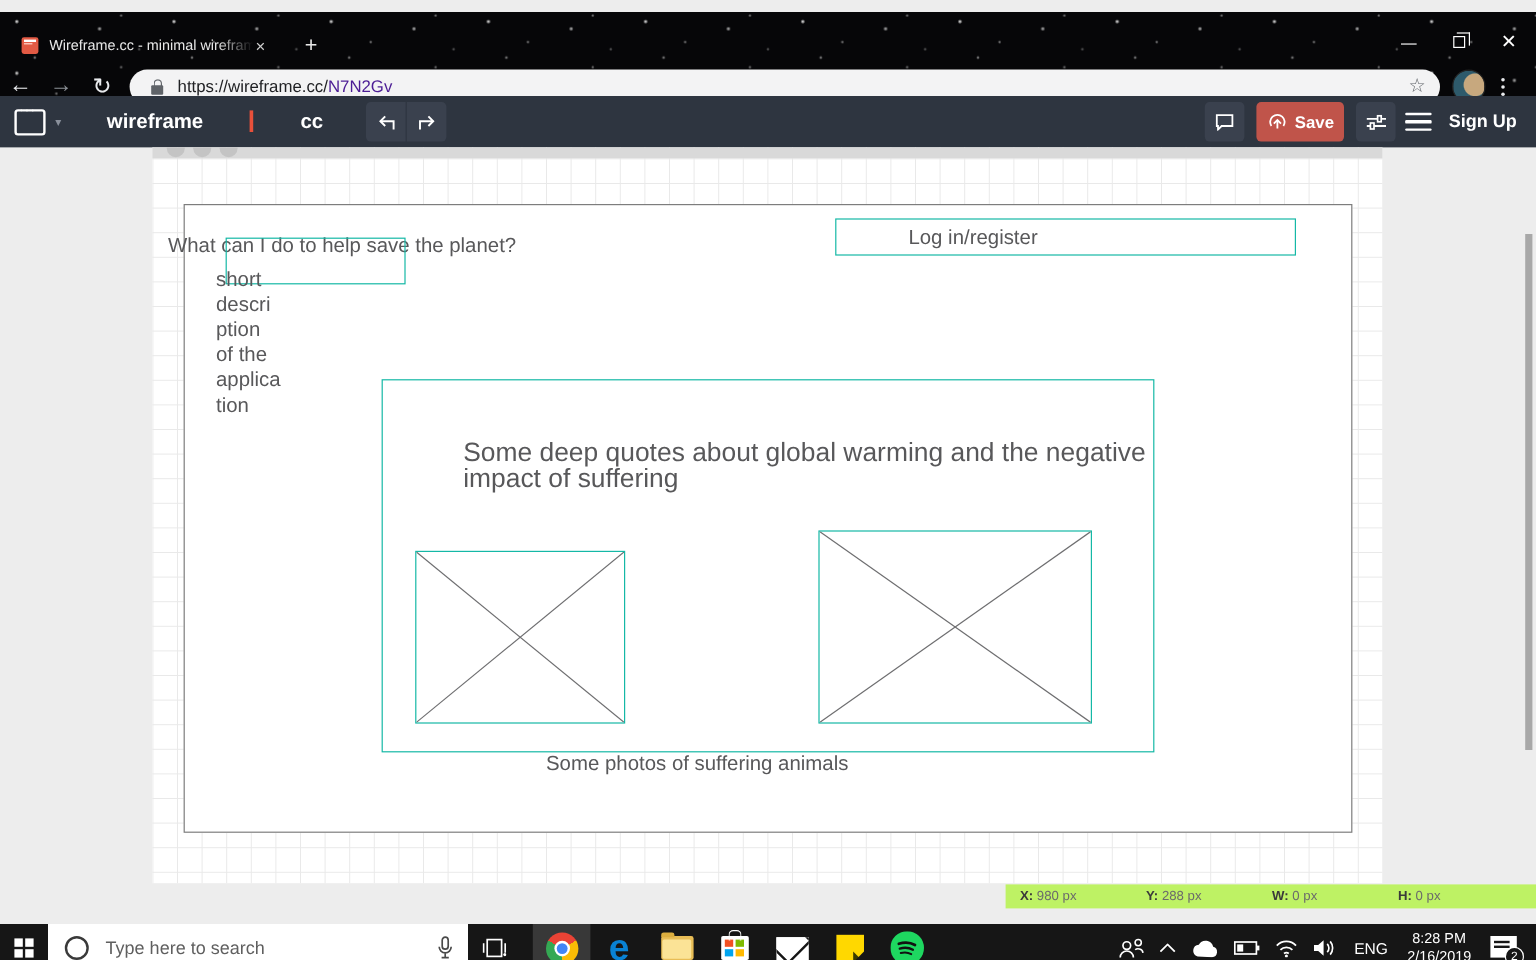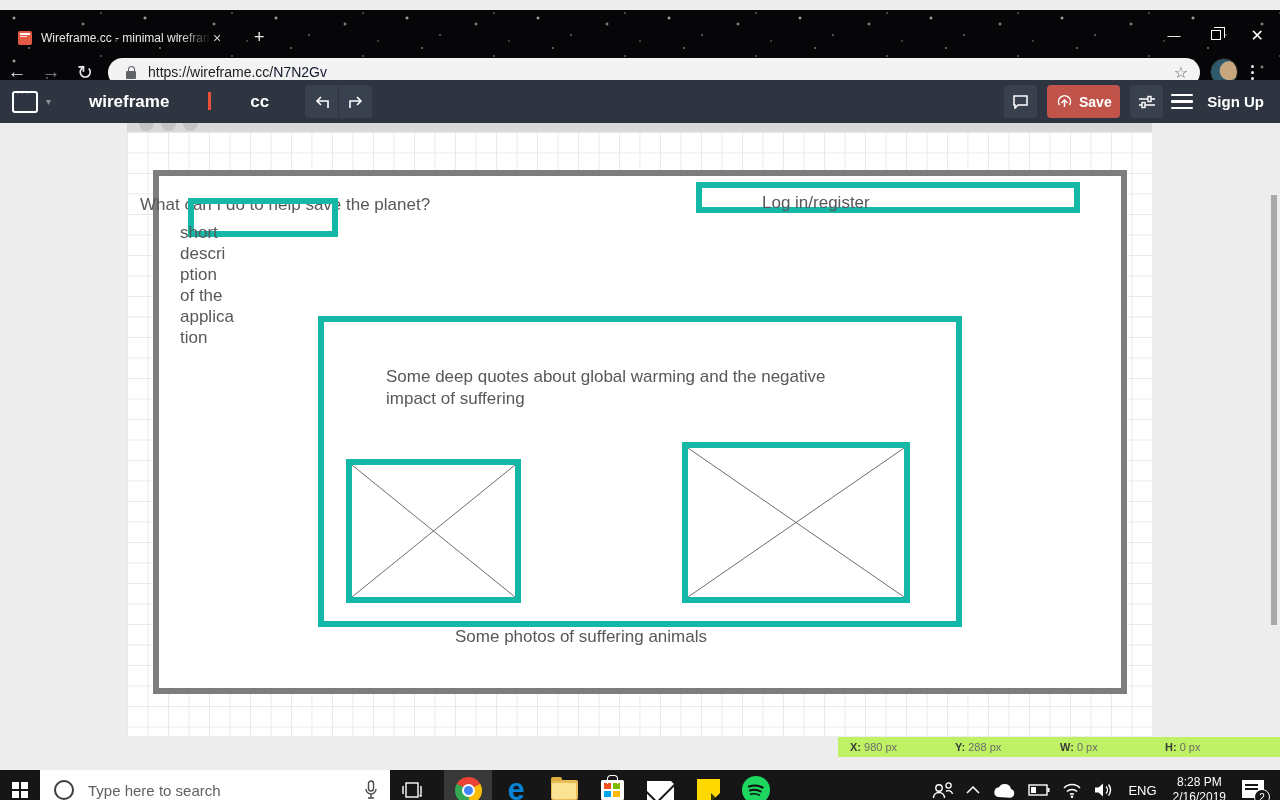--- a/index.html
+++ b/index.html
@@ -34,21 +34,21 @@
   .wc-restore:before { content:""; position:absolute; left:2px; top:-4px; width:10px; height:10px; border:1px solid #fff; border-left:none; border-bottom:none; }
 
   .nav-row { left:0; top:34px; width:1280px; height:36px; display:flex; align-items:center; }
   .nav-btn { color:#e8eaed; font-size:19px; width:34px; text-align:center; }
   .nav-btn.disabled { color:#8a8f95; }
   .omnibox { width:1092px; height:29px; margin-left:6px; background:#f3f3f4; border-radius:15px; display:flex; align-items:center; padding:0 12px; }
   .lock-icon { width:10px; height:13px; position:relative; margin:0 12px 0 6px; }
   .lock-icon .lb { position:absolute; left:0; bottom:0; width:10px; height:8px; background:#5f6368; border-radius:1px; }
   .lock-icon .ls { position:absolute; left:1.5px; top:0; width:7px; height:7px; border:1.5px solid #5f6368; border-bottom:none; border-radius:4px 4px 0 0; }
   .url { font-size:14px; color:#202124; white-space:nowrap; }
-  .url .muted { color:#0f172a; }
+  .url .muted { color:#4c1d95; }
   .star-icon { margin-left:auto; color:#5f6368; font-size:16px; }
   .avatar { width:28px; height:28px; border-radius:50%; margin-left:10px;
             background:radial-gradient(circle at 70% 45%, #c7a87e 0 9px, #2e5a6b 10px 70%);
             border:1px solid #222; }
   .menu-dots { width:4px; margin-left:12px; display:flex; flex-direction:column; gap:3px; align-items:center; }
   .menu-dots i { width:3px; height:3px; border-radius:50%; background:#e8eaed; }
 
   
   .app-toolbar { left:0; top:70px; width:1280px; height:43px; background:#2e3540; display:flex; align-items:center; }
   .pages-icon { width:26px; height:22px; border:2px solid #fff; border-radius:3px; margin-left:12px; position:relative; }
@@ -71,21 +71,21 @@
   
   .page-area { left:0; top:113px; width:1280px; height:647px; background:#ededed; }
   .canvas { left:127px; top:113px; width:1025px; height:613px; background:#fff;
     background-image:
       linear-gradient(to right,  #e9e9e9 1px, transparent 1px),
       linear-gradient(to bottom, #e9e9e9 1px, transparent 1px);
     background-size:20.5px 20.5px; background-position:0 9px; }
   .mock-browser-bar { left:127px; top:113px; width:1025px; height:9px; background:#d9d9d9; overflow:hidden; }
   .mock-dot { position:absolute; width:15px; height:15px; border-radius:50%; background:#c4c4c4; top:-7px; }
 
-  .wf-box { position:absolute; border:6px solid #14b8a6; background:transparent; }
+  .wf-box { position:absolute; border:1px solid #14b8a6; background:transparent; }
   .wf-page { border-color:#7d7d7d; background:#fff; }
   .wf-text { position:absolute; color:#58585a; font-size:17px; white-space:nowrap; }
   .x-box svg { display:block; width:100%; height:100%; }
 
   .status-strip { left:838px; top:727px; width:442px; height:20px; background:#bef264; display:flex; align-items:center; font-size:11px; }
   .status-item { width:105px; padding-left:12px; color:#6b6b6b; }
   .status-item b { color:#3a3a3a; }
   .scroll-thumb { left:1271px; top:185px; width:6px; height:430px; background:#a8a8a8; }
 
   
@@ -257,21 +257,21 @@
   <div>applica</div>
   <div>tion</div>
 </div>
 
 <div class="abs wf-box" style="left:696px; top:172px; width:384px; height:31px;">
   <span class="wf-text" style="left:60px; top:5px;">Log in/register</span>
 </div>
 
 <div class="abs wf-box" style="left:318px; top:306px; width:644px; height:311px;"></div>
 
-<div class="abs" style="left:386px; top:356px; color:#58585a; font-size:17px; line-height:21.5px;">
+<div class="abs" style="left:386px; top:356px; color:#58585a; font-size:22px; line-height:21.5px;">
   <div>Some deep quotes about global warming and the negative</div>
   <div>impact of suffering</div>
 </div>
 
 <div class="abs wf-box x-box" style="left:346px; top:449px; width:175px; height:144px;">
   <svg viewBox="0 0 100 100" preserveAspectRatio="none">
     <line x1="0" y1="0" x2="100" y2="100" stroke="#6e6e70" stroke-width="1" vector-effect="non-scaling-stroke"></line>
     <line x1="100" y1="0" x2="0" y2="100" stroke="#6e6e70" stroke-width="1" vector-effect="non-scaling-stroke"></line>
   </svg>
 </div>

